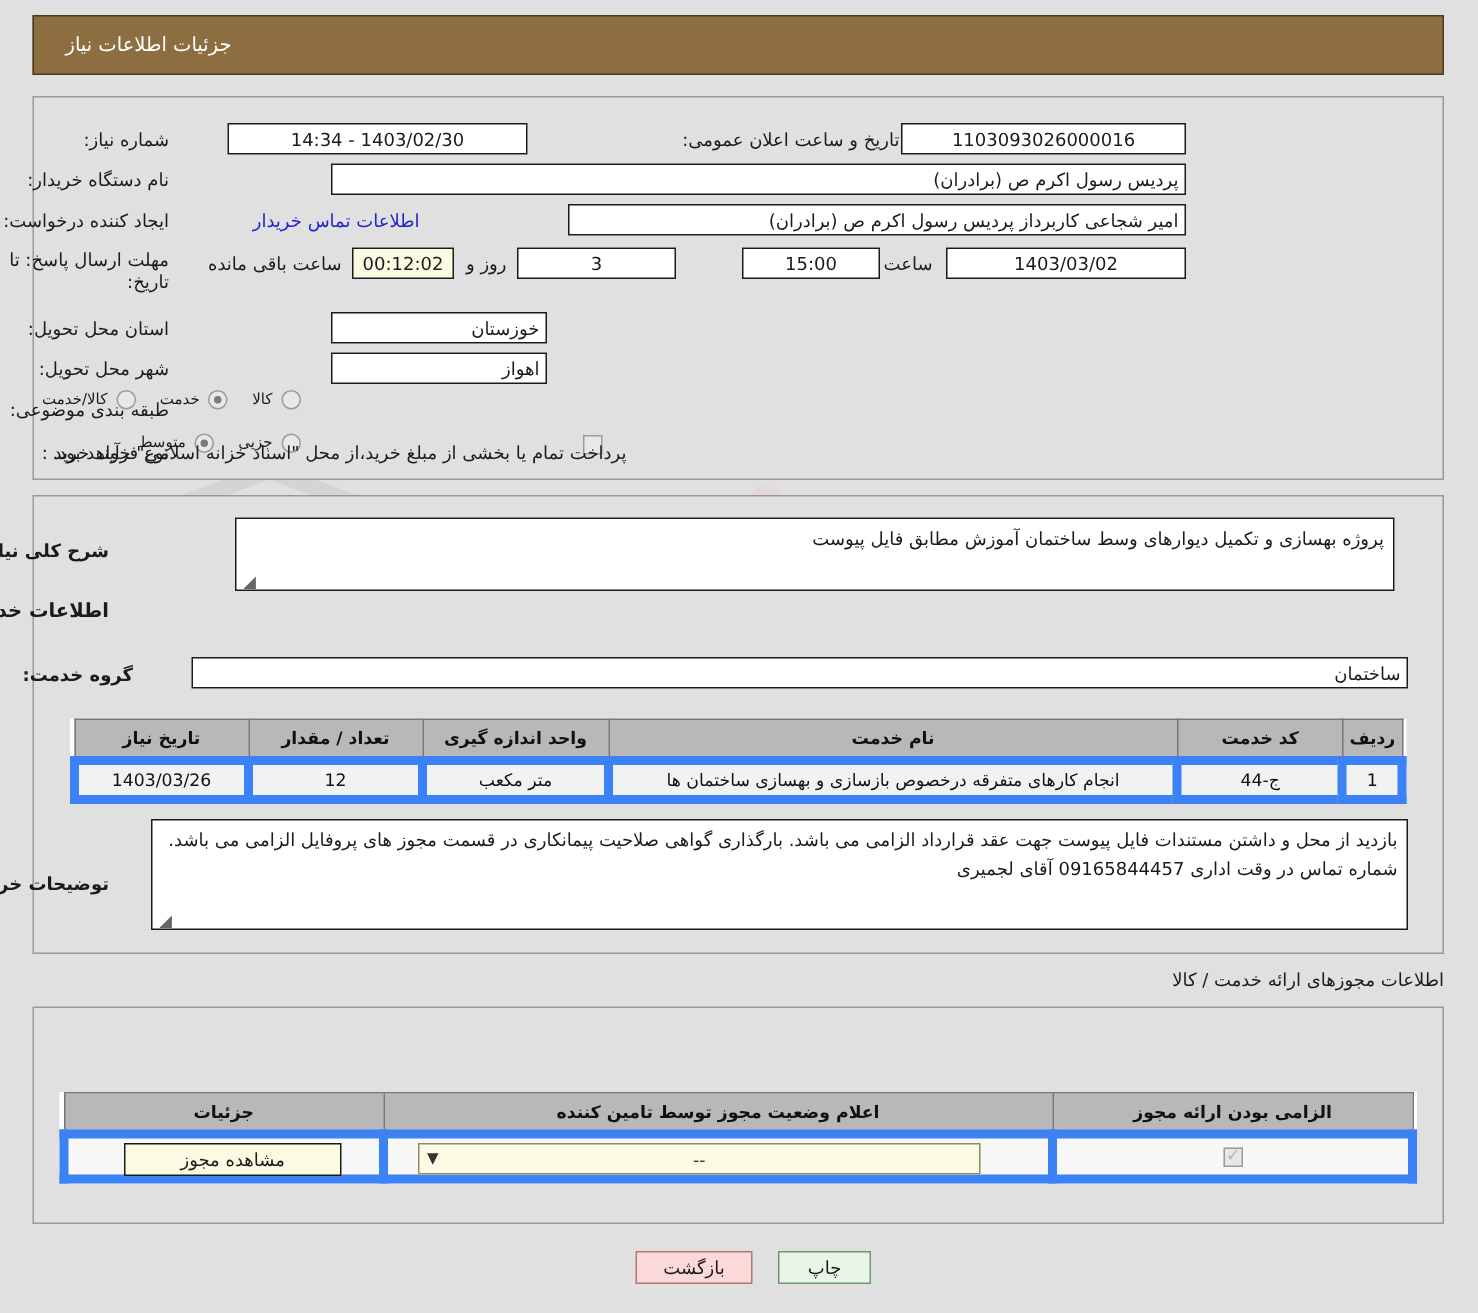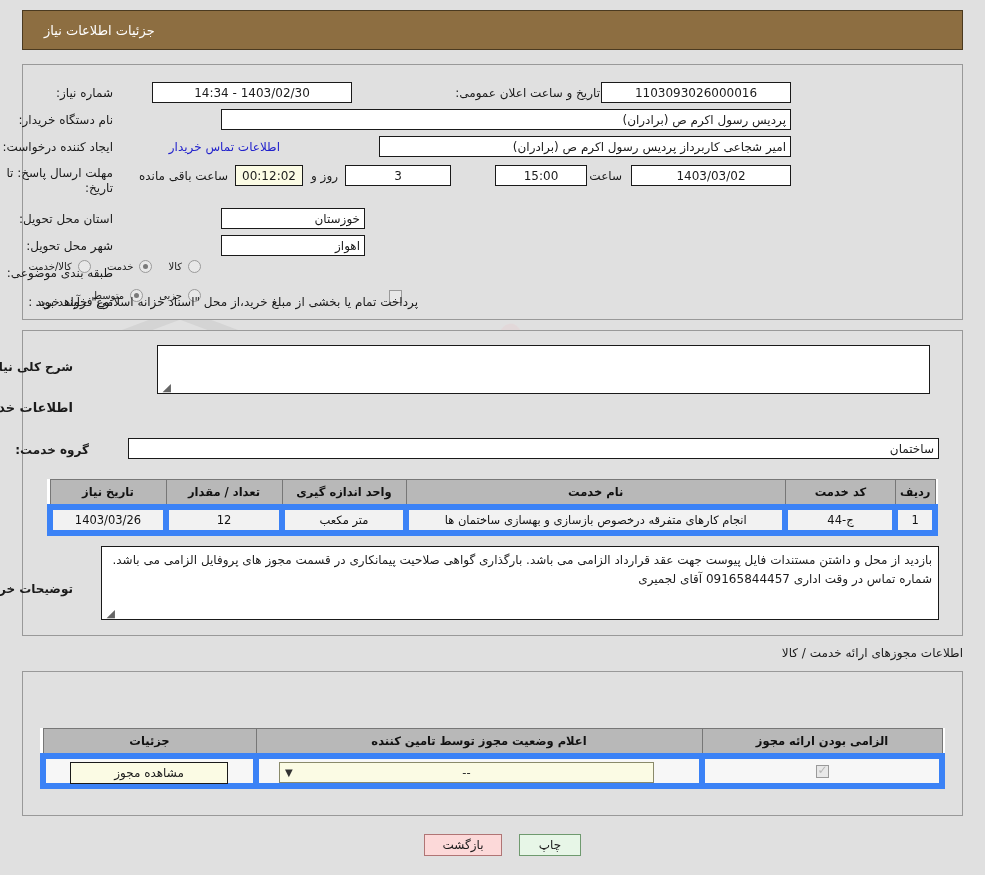--- a/index.html
+++ b/index.html
@@ -317,20 +317,21 @@
       <span class="rtxt">متوسط</span>
     </div>
   </div>
   <span class="cbx" style="position:absolute; right:583px; top:290px; z-index:4;"></span>
   <div class="lbl" style="right:567px; top:295px;">پرداخت تمام یا بخشی از مبلغ خرید،از محل "اسناد خزانه اسلامی" خواهد بود.</div>
 
   <div class="panel" id="panel-mid"></div>
 
   <div class="lbl bold" style="right:912px; top:360px;">شرح کلی نیاز:</div>
   <div class="tbox" style="right:55px; top:345px; width:773px; height:49px;">
+    <span>پروژه بهسازی و تکمیل دیوارهای وسط ساختمان آموزش مطابق فایل پیوست</span>
     <span class="grip">◢</span>
   </div>
 
   <div class="lbl bold" style="right:912px; top:400px; font-size:13px;">اطلاعات خدمات مورد نیاز</div>
 
   <div class="lbl bold" style="right:896px; top:443px;">گروه خدمت:</div>
   <div class="ibox" style="right:46px; top:438px; width:811px;">ساختمان</div>
 
   <table class="grid" id="service-table" style="right:47px; top:479px; width:891px;">
     <thead>
@@ -382,21 +383,21 @@
         <td class="lt"></td>
       </tr>
     </tbody>
   </table>
 
   <div class="sel" style="right:331px; top:762px; width:375px;">
     <span>--</span>
     <span class="chev">▼</span>
   </div>
 
-  <div class="btn-small" style="right:757px; top:762px; width:158px;">
+  <div class="btn-small" style="right:757px; top:762px; width:145px;">
     <span>مشاهده مجوز</span>
   </div>
 
   <div class="btn" id="btn-print">
     <span>چاپ</span>
   </div>
   <div class="btn" id="btn-back">
     <span>بازگشت</span>
   </div>
 

